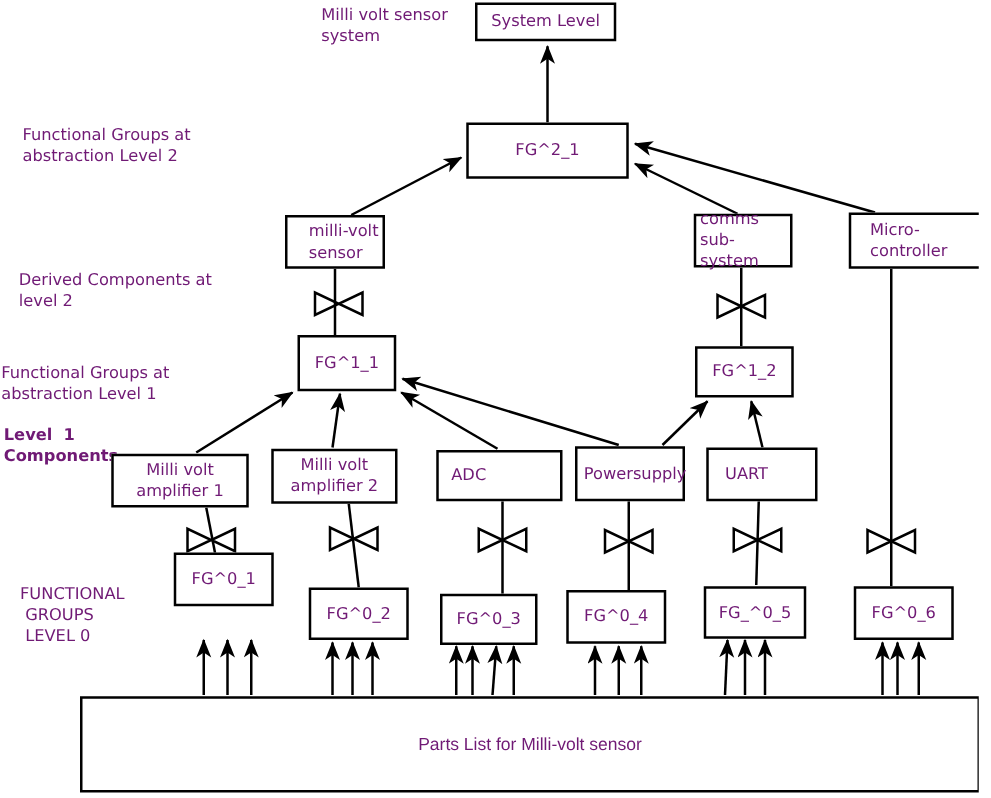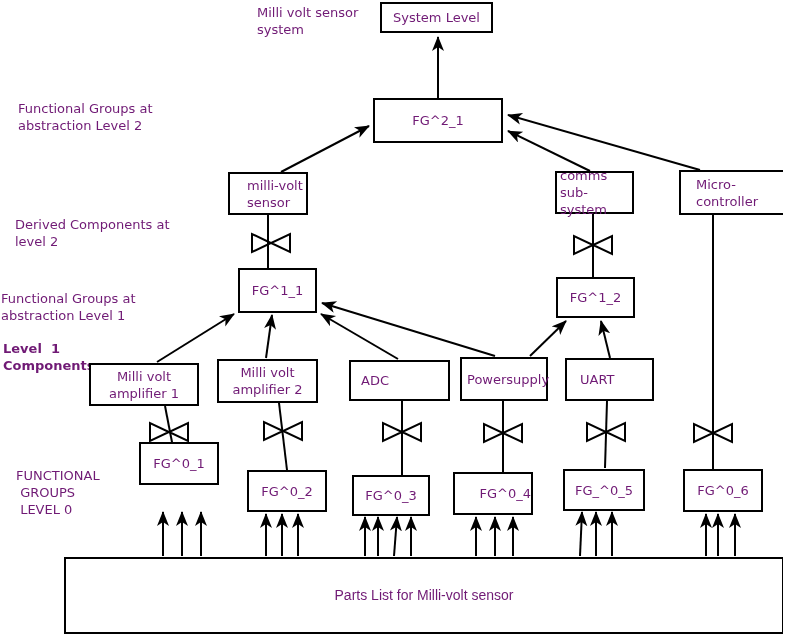--- a/index.html
+++ b/index.html
@@ -169,21 +169,21 @@
     </div>
 
   <div class="box center" style="left:247px;top:470px;width:80px;height:42px;">
     <span class="lbl">FG^0_2</span>
     </div>
 
   <div class="box center" style="left:352px;top:475px;width:78px;height:41px;">
     <span class="lbl">FG^0_3</span>
     </div>
 
-  <div class="box center" style="left:453px;top:472px;width:80px;height:43px;justify-content:flex-end;">
+  <div class="box center" style="left:453px;top:472px;width:80px;height:43px;">
     <span class="lbl">FG^0_4</span>
     </div>
 
   <div class="box center" style="left:563px;top:469px;width:82px;height:42px;">
     <span class="lbl">FG_^0_5</span>
     </div>
 
   <div class="box center" style="left:683px;top:469px;width:80px;height:43px;">
     <span class="lbl">FG^0_6</span>
     </div>

